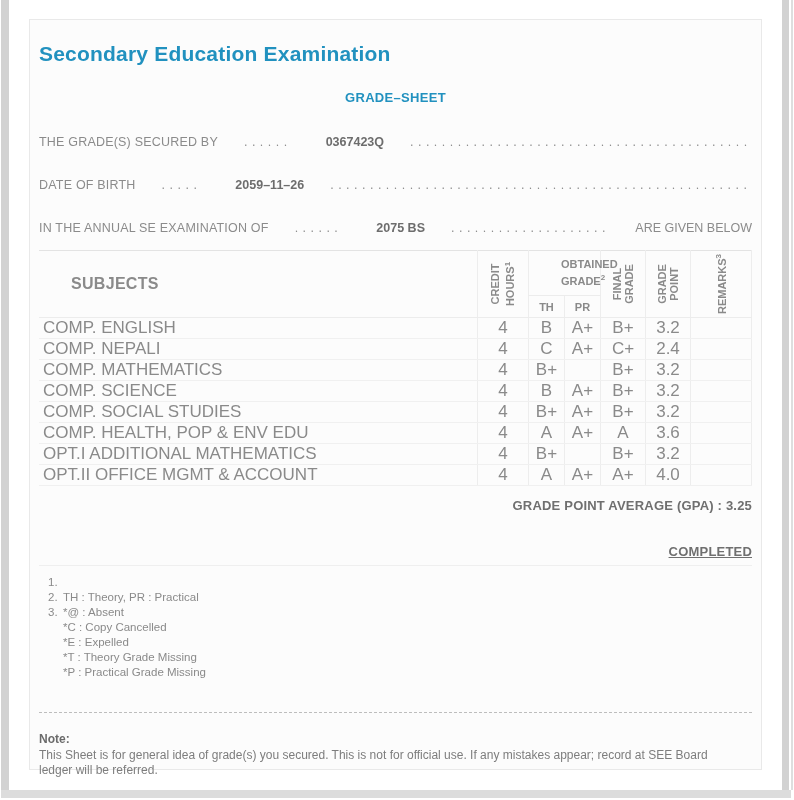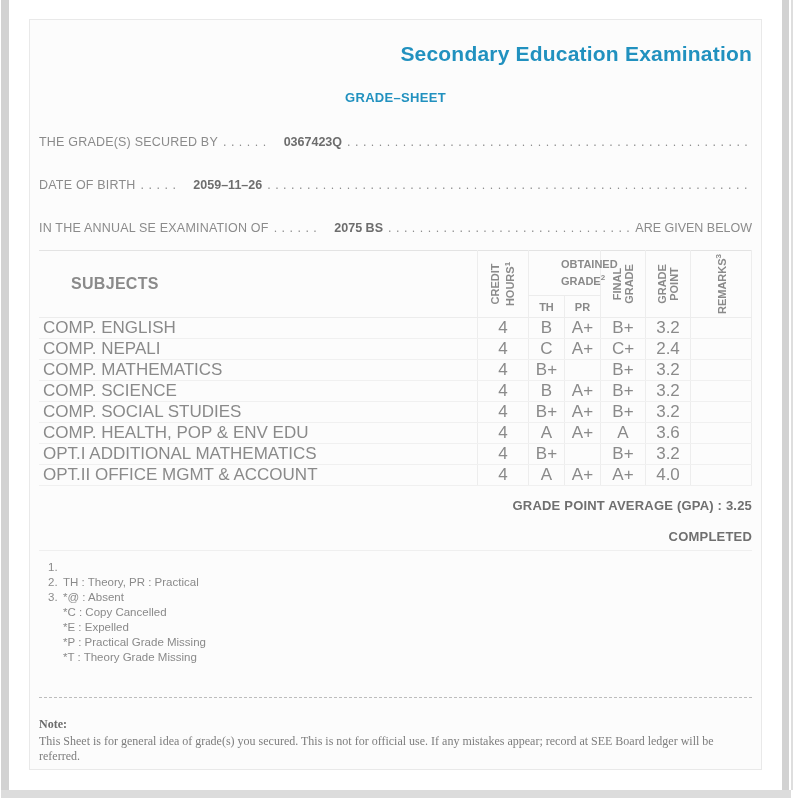--- a/index.html
+++ b/index.html
@@ -16,31 +16,31 @@
   .frame-right-edge { position:absolute; left:791px; top:0; width:2px; height:790px; background:#dedede; }
   .frame-bottom { position:absolute; left:1px; top:790px; width:790px; height:8px; background:#dcdcdc; }
 
   .card {
     position:absolute; left:29px; top:19px; width:733px; height:751px;
     box-sizing:border-box; background:#fcfcfc; border:1px solid #e9e9e9;
     padding:0 9px;
   }
 
   h1.title {
-    margin:22px 0 0; text-align:right; font-size:21px; font-weight:bold;
+    margin:22px 0 0; text-align:left; font-size:21px; font-weight:bold;
     color:var(--accent); letter-spacing:0.2px;
   }
   h2.subtitle {
     margin:24px 0 0; text-align:center; font-size:13px; font-weight:bold;
     color:var(--accent); letter-spacing:0.3px;
   }
 
   .info-line {
     display:flex; align-items:flex-start; white-space:nowrap; overflow:hidden;
-    font-size:12.5px; color:#8b8b8b; margin-top:29px;
+    font-size:12.5px; color:#8b8b8b; margin-top:29px;gap:21px;
   }
   .info-line.first { margin-top:30px; }
   .info-line .lbl { letter-spacing:0.2px; }
   .info-line .dots { letter-spacing:0.5px; margin:0 5px; color:#8f8f8f; }
   .info-line .dots-fill { flex:1 1 auto; overflow:hidden; letter-spacing:0.5px; margin:0 0 0 5px; color:#8f8f8f; }
   .info-line .val { font-weight:bold; color:#6d6d6d;margin-left:12px; }
   .info-line .suffix { margin-left:6px; }
 
   table.grades {
     width:100%; border-collapse:collapse; table-layout:fixed;
@@ -68,29 +68,29 @@
   tbody td {
     height:20px; font-size:17px; color:#8a8a8a; text-align:center;
     border-bottom:1px solid #f0f0f0;
   }
   tbody td.subject { text-align:left; padding-left:4px; }
 
   .summary {
     text-align:right; font-weight:bold; font-size:13px; color:#6f6f6f;
     border-bottom:1px solid #efefef; padding:12px 0 6px; letter-spacing:0.2px;
   }
-  .summary .status { margin-top:16px; }
+  .summary .status { margin-top:31px;text-decoration:underline; }
 
   .footnotes { margin-top:9px; font-size:11.5px; color:#8a8a8a; padding-left:9px; }
   .fn-line { display:flex; line-height:15px; }
   .fn-marker { width:15px; flex:0 0 auto; }
 
   .dashed-divider { border-top:1px dashed #bdbdbd; margin-top:32px; }
 
-  .note { margin-top:19px; font-size:12px; color:#7d7d7d;font-family:Liberation Serif, serif; }
+  .note { margin-top:19px; font-size:12px; color:#7d7d7d; }
   .note-label { font-weight:bold; color:#6b6b6b; }
   .note p { margin:2px 0 0; line-height:15px; max-width:700px; }
 </style>
 </head>
 <body>
 
 <div class="frame-left"></div>
 <div class="frame-right"></div>
 <div class="frame-right-edge"></div>
 <div class="frame-bottom"></div>
@@ -262,25 +262,25 @@
     <div class="fn-line">
         <span class="fn-marker"></span>
         <span>*C : Copy Cancelled</span>
       </div>
     <div class="fn-line">
         <span class="fn-marker"></span>
         <span>*E : Expelled</span>
       </div>
     <div class="fn-line">
         <span class="fn-marker"></span>
+        <span>*T : Theory Grade Missing</span>
+      </div>
+    <div class="fn-line">
+        <span class="fn-marker"></span>
         <span>*P : Practical Grade Missing</span>
-      </div>
-    <div class="fn-line">
-        <span class="fn-marker"></span>
-        <span>*T : Theory Grade Missing</span>
       </div>
   </div>
 
   <div class="dashed-divider"></div>
 
   <div class="note">
     <div class="note-label">Note:</div>
     <p>This Sheet is for general idea of grade(s) you secured. This is not for official use. If any mistakes appear; record at SEE Board ledger will be referred.</p>
   </div>
 

